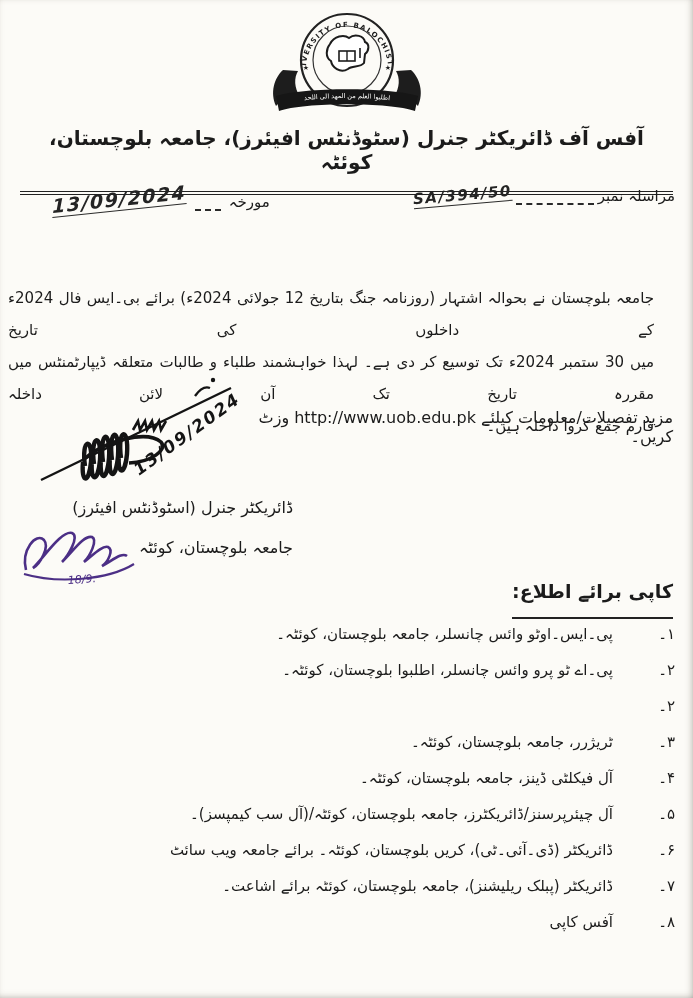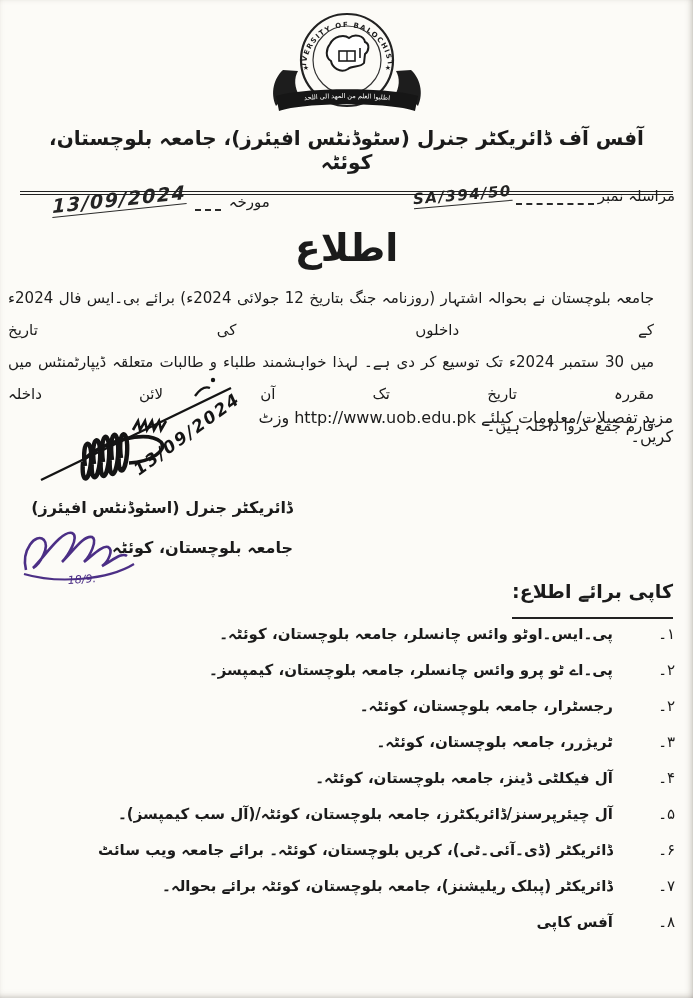--- a/index.html
+++ b/index.html
@@ -32,30 +32,30 @@
   .doc-title{left:0;right:0;top:226px;text-align:center;font-size:38px;font-weight:bold;letter-spacing:1px;}
   
   .body-block{left:8px;width:646px;top:282px;font-size:15px;line-height:32px;}
   .jline{text-align:justify;text-align-last:justify;direction:rtl;}
   .lline{text-align:right;direction:rtl;}
   
   .url-line{right:20px;width:450px;top:408px;font-size:16px;text-align:right;direction:rtl;}
   
   .sig1{left:35px;top:370px;width:235px;height:118px;}
   
-  .signatory{left:25px;top:488px;width:268px;text-align:right;direction:rtl;font-size:16px;font-weight:bold;line-height:40px;}
+  .signatory{left:25px;top:488px;width:268px;text-align:right;direction:rtl;font-size:16px;font-weight:normal;line-height:40px;}
   
   .sig2{left:16px;top:512px;width:135px;height:78px;}
   
   .copy-heading{right:20px;top:580px;font-size:19px;font-weight:bold;direction:rtl;}
   .copy-heading span{display:inline-block;border-bottom:2px solid #222;padding-bottom:15px;}
   .copy-list{right:18px;top:622px;width:660px;direction:rtl;}
   .copy-item{display:flex;direction:rtl;gap:36px;margin-bottom:11px;font-size:15px;line-height:25px;align-items:baseline;}
   .copy-item .num{min-width:26px;text-align:right;font-size:15px;}
-  .copy-item .lbl{text-align:right;font-weight:bold;}
+  .copy-item .lbl{text-align:right;}
 </style>
 </head>
 <body>
 
 <div class="page">
 
   <div class="abs seal-wrap">
     <svg width="195" height="110" viewBox="0 0 195 110">
       <defs>
         <path id="arcTop" d="M 56,60 A 41,41 0 1 1 138,60"></path>
@@ -100,21 +100,20 @@
     <span class="dash-line"></span>
     <span class="hand" style="font-size:15px;">50/SA/394</span>
   </div>
 
   <div class="abs date-row">
     <span>مورخہ</span>
     <span class="dash-line" style="width:26px;"></span>
     <span class="hand">13/09/2024</span>
   </div>
 
-  <div class="abs doc-title rtl">اطلاع</div>
 
   <div class="abs body-block">
     <div class="jline">جامعہ بلوچستان نے بحوالہ اشتہار (روزنامہ جنگ بتاریخ 12 جولائی 2024ء) برائے بی۔ایس فال 2024ء کے داخلوں کی تاریخ</div>
     <div class="jline">میں 30 ستمبر 2024ء تک توسیع کر دی ہے۔ لہذا خواہشمند طلباء و طالبات متعلقہ ڈیپارٹمنٹس میں مقررہ تاریخ تک آن لائن داخلہ</div>
     <div class="lline">فارم جمع کروا داخلہ ہیں۔</div>
   </div>
 
   <div class="abs sig1">
     <svg width="235" height="118" viewBox="0 0 235 118">
       <path d="M 6,110 L 196,18" stroke="#141414" stroke-width="2.4" fill="none"></path>
@@ -154,45 +153,44 @@
     <span>کاپی برائے اطلاع:</span>
   </div>
 
   <div class="abs copy-list">
     <div class="copy-item">
       <span class="num">۱۔</span>
       <span class="lbl">پی۔ایس۔اوٹو وائس چانسلر، جامعہ بلوچستان، کوئٹہ۔</span>
     </div>
     <div class="copy-item">
       <span class="num">۲۔</span>
-      <span class="lbl">پی۔اے ٹو پرو وائس چانسلر، جامعہ بلوچستان، کیمپسز۔</span>
+      <span class="lbl">پی۔اے ٹو پرو وائس چانسلر، اطلبوا بلوچستان، کوئٹہ۔</span>
     </div>
     <div class="copy-item">
       <span class="num">۲۔</span>
-      <span class="lbl">رجسٹرار، جامعہ بلوچستان، کوئٹہ۔</span>
     </div>
     <div class="copy-item">
       <span class="num">۳۔</span>
       <span class="lbl">ٹریژرر، جامعہ بلوچستان، کوئٹہ۔</span>
     </div>
     <div class="copy-item">
       <span class="num">۴۔</span>
       <span class="lbl">آل فیکلٹی ڈینز، جامعہ بلوچستان، کوئٹہ۔</span>
     </div>
     <div class="copy-item">
       <span class="num">۵۔</span>
       <span class="lbl">آل چیئرپرسنز/ڈائریکٹرز، جامعہ بلوچستان، کوئٹہ/(آل سب کیمپسز)۔</span>
     </div>
     <div class="copy-item">
       <span class="num">۶۔</span>
       <span class="lbl">ڈائریکٹر (ڈی۔آئی۔ٹی)، کریں بلوچستان، کوئٹہ۔ برائے جامعہ ویب سائٹ</span>
     </div>
     <div class="copy-item">
       <span class="num">۷۔</span>
-      <span class="lbl">ڈائریکٹر (پبلک ریلیشنز)، جامعہ بلوچستان، کوئٹہ برائے بحوالہ۔</span>
+      <span class="lbl">ڈائریکٹر (پبلک ریلیشنز)، جامعہ بلوچستان، کوئٹہ برائے اشاعت۔</span>
     </div>
     <div class="copy-item" style="margin-top:8px;">
       <span class="num">۸۔</span>
       <span class="lbl">آفس کاپی</span>
     </div>
   </div>
 
 </div>
 
 </body></html>

